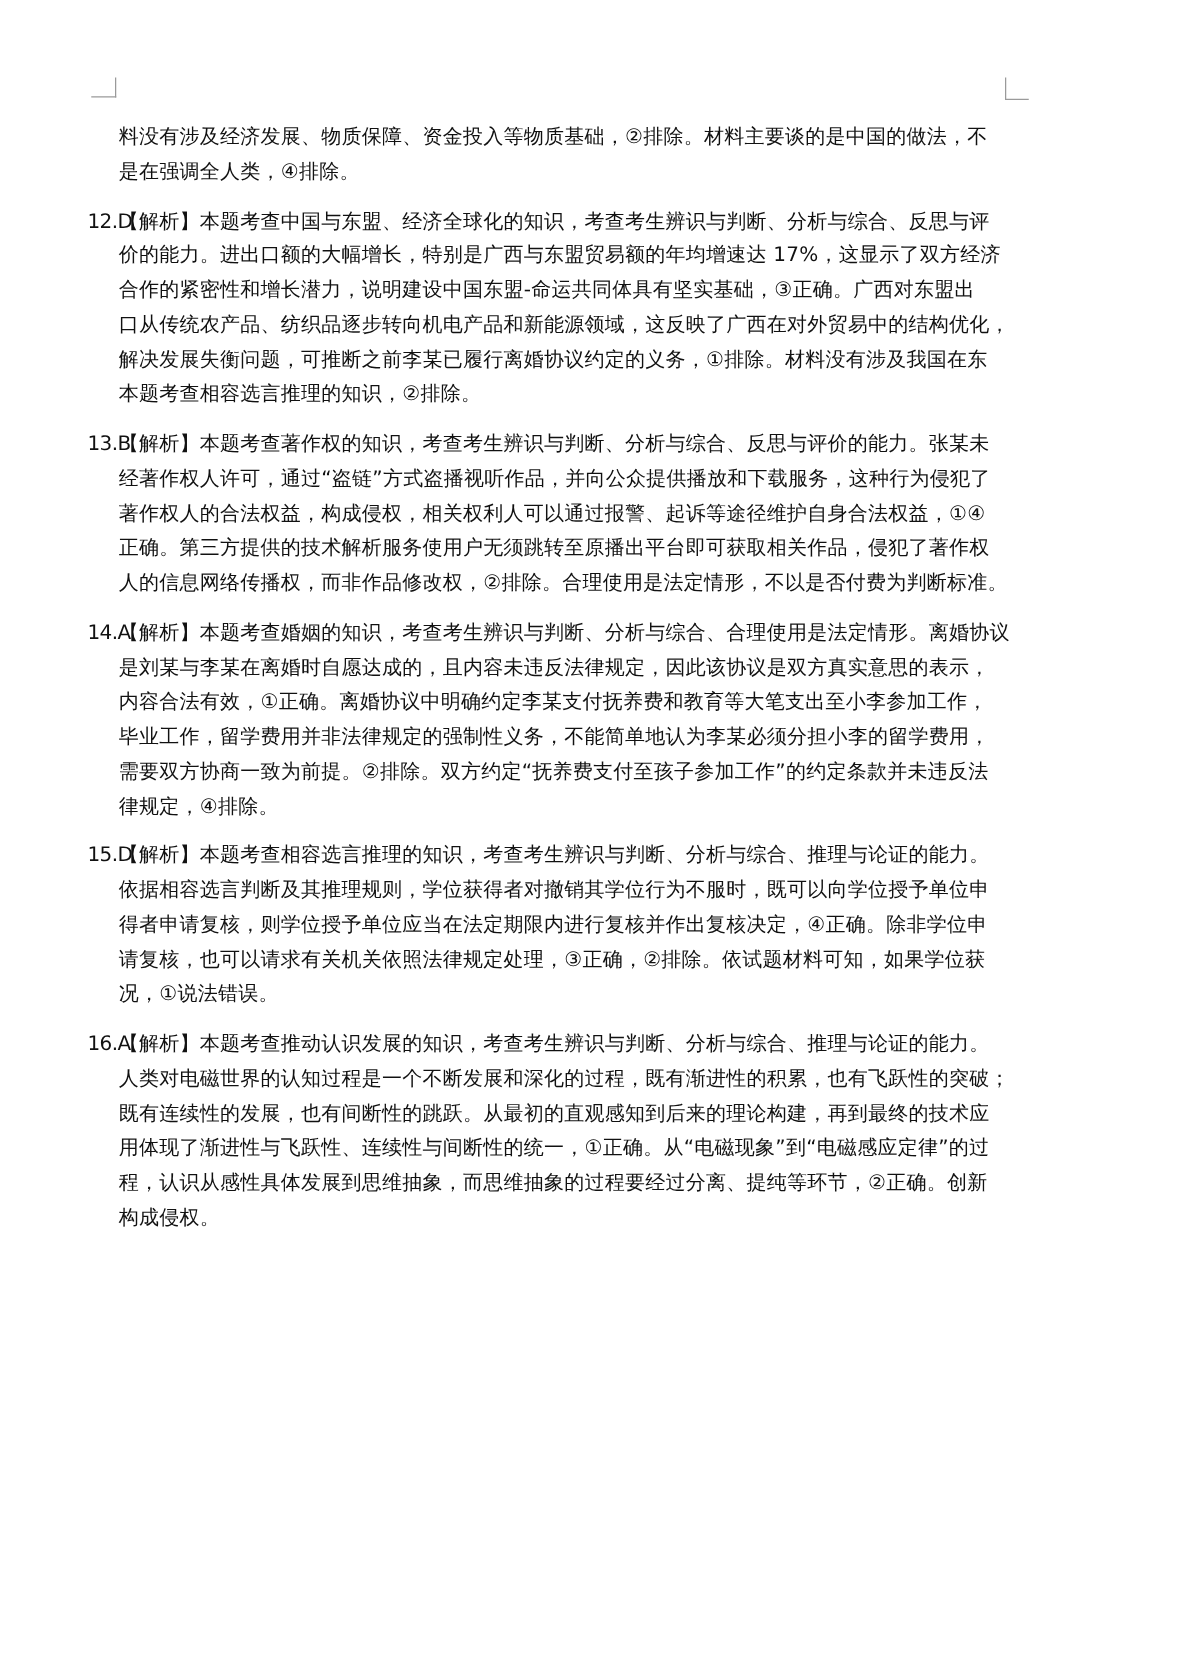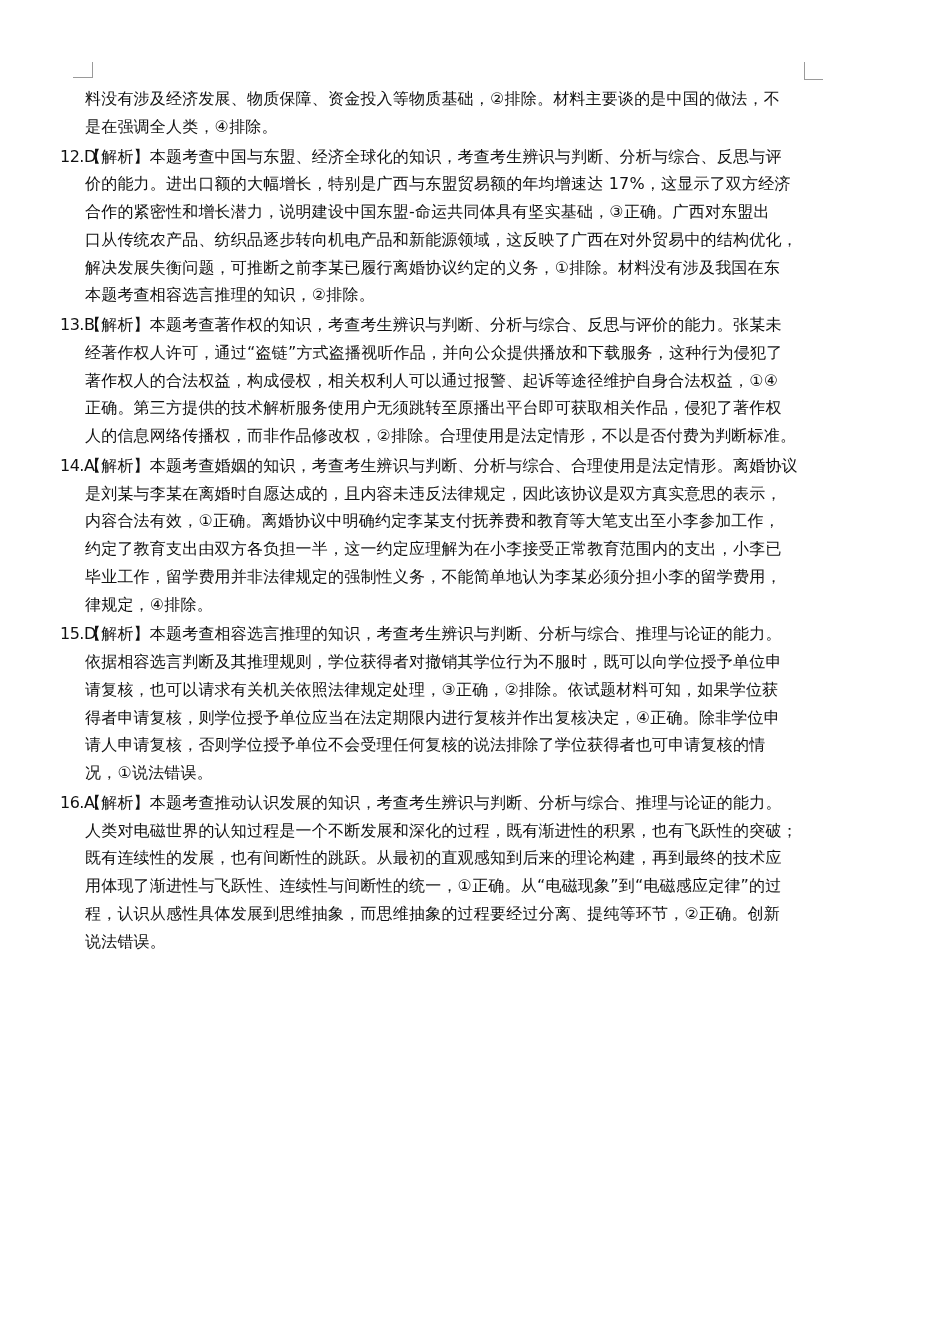--- a/index.html
+++ b/index.html
@@ -2,21 +2,21 @@
 <html><head>
 <meta charset="utf-8">
 <style>
   html, body { margin: 0; padding: 0; background: #ffffff; }
   body { width: 950px; height: 1344px; position: relative; overflow: hidden;
          font-family: "DejaVu Sans", "Liberation Sans", sans-serif; color: #111111; }
   .corner { position: absolute; border-color: #9a9a9a; border-style: solid; }
   .corner-left { left: 73px; top: 62px; width: 19px; height: 15px; border-width: 0 1px 1px 0; }
   .corner-right { left: 804px; top: 62px; width: 18px; height: 17px; border-width: 0 0 1px 1px; }
   .page { position: absolute; left: 58px; top: 83px; width: 752px; }
-  .para { margin: 2px; }
+  .para { margin: 12px; }
   .line { height: 27.75px; line-height: 27.75px; font-size: 16px; white-space: nowrap;
           padding-left: 25px; letter-spacing: 0.2px; overflow: visible; }
   .line.first { padding-left: 0; }
   .label { display: inline-block; width: 25px; letter-spacing: -0.5px; }
 </style>
 </head>
 <body>
 
 <div class="corner corner-left"></div>
 <div class="corner corner-right"></div>
@@ -42,36 +42,35 @@
     <div class="line">经著作权人许可，通过“盗链”方式盗播视听作品，并向公众提供播放和下载服务，这种行为侵犯了</div>
     <div class="line">著作权人的合法权益，构成侵权，相关权利人可以通过报警、起诉等途径维护自身合法权益，①④</div>
     <div class="line">正确。第三方提供的技术解析服务使用户无须跳转至原播出平台即可获取相关作品，侵犯了著作权</div>
     <div class="line">人的信息网络传播权，而非作品修改权，②排除。合理使用是法定情形，不以是否付费为判断标准。</div>
   </div>
 
   <div class="para">
     <div class="line first"><span class="label">14.A</span><span>【解析】本题考查婚姻的知识，考查考生辨识与判断、分析与综合、合理使用是法定情形。离婚协议</span></div>
     <div class="line">是刘某与李某在离婚时自愿达成的，且内容未违反法律规定，因此该协议是双方真实意思的表示，</div>
     <div class="line">内容合法有效，①正确。离婚协议中明确约定李某支付抚养费和教育等大笔支出至小李参加工作，</div>
-    <div class="line">约定了教育支出由双方各负担一半，这一约定应理解为在小李接受正常教育范围内的支出，小李已</div>
     <div class="line">毕业工作，留学费用并非法律规定的强制性义务，不能简单地认为李某必须分担小李的留学费用，</div>
+    <div class="line">需要双方协商一致为前提。②排除。双方约定“抚养费支付至孩子参加工作”的约定条款并未违反法</div>
     <div class="line">律规定，④排除。</div>
   </div>
 
   <div class="para">
     <div class="line first"><span class="label">15.D</span><span>【解析】本题考查相容选言推理的知识，考查考生辨识与判断、分析与综合、推理与论证的能力。</span></div>
     <div class="line">依据相容选言判断及其推理规则，学位获得者对撤销其学位行为不服时，既可以向学位授予单位申</div>
+    <div class="line">得者申请复核，则学位授予单位应当在法定期限内进行复核并作出复核决定，④正确。除非学位申</div>
     <div class="line">请复核，也可以请求有关机关依照法律规定处理，③正确，②排除。依试题材料可知，如果学位获</div>
-    <div class="line">得者申请复核，则学位授予单位应当在法定期限内进行复核并作出复核决定，④正确。除非学位申</div>
-    <div class="line">请人申请复核，否则学位授予单位不会受理任何复核的说法排除了学位获得者也可申请复核的情</div>
     <div class="line">况，①说法错误。</div>
   </div>
 
   <div class="para">
     <div class="line first"><span class="label">16.A</span><span>【解析】本题考查推动认识发展的知识，考查考生辨识与判断、分析与综合、推理与论证的能力。</span></div>
     <div class="line">人类对电磁世界的认知过程是一个不断发展和深化的过程，既有渐进性的积累，也有飞跃性的突破；</div>
     <div class="line">既有连续性的发展，也有间断性的跳跃。从最初的直观感知到后来的理论构建，再到最终的技术应</div>
     <div class="line">用体现了渐进性与飞跃性、连续性与间断性的统一，①正确。从“电磁现象”到“电磁感应定律”的过</div>
     <div class="line">程，认识从感性具体发展到思维抽象，而思维抽象的过程要经过分离、提纯等环节，②正确。创新</div>
-    <div class="line">说法错误。</div>
+    <div class="line">构成侵权。</div>
   </div>
 
 </div>
 
 </body></html>

